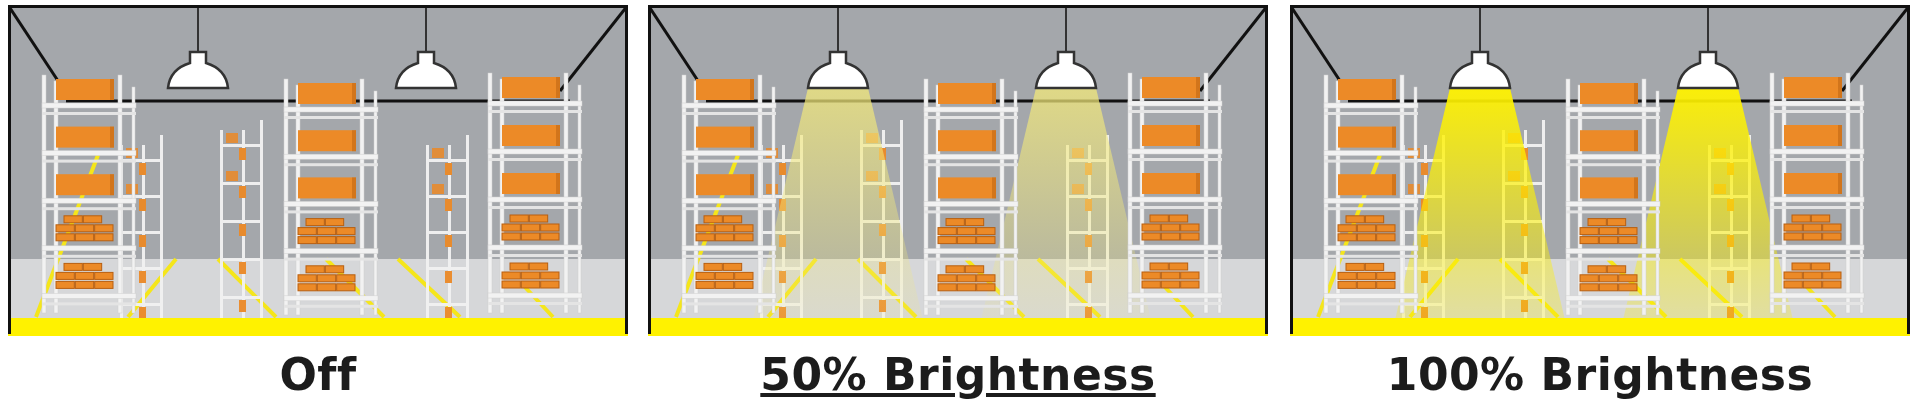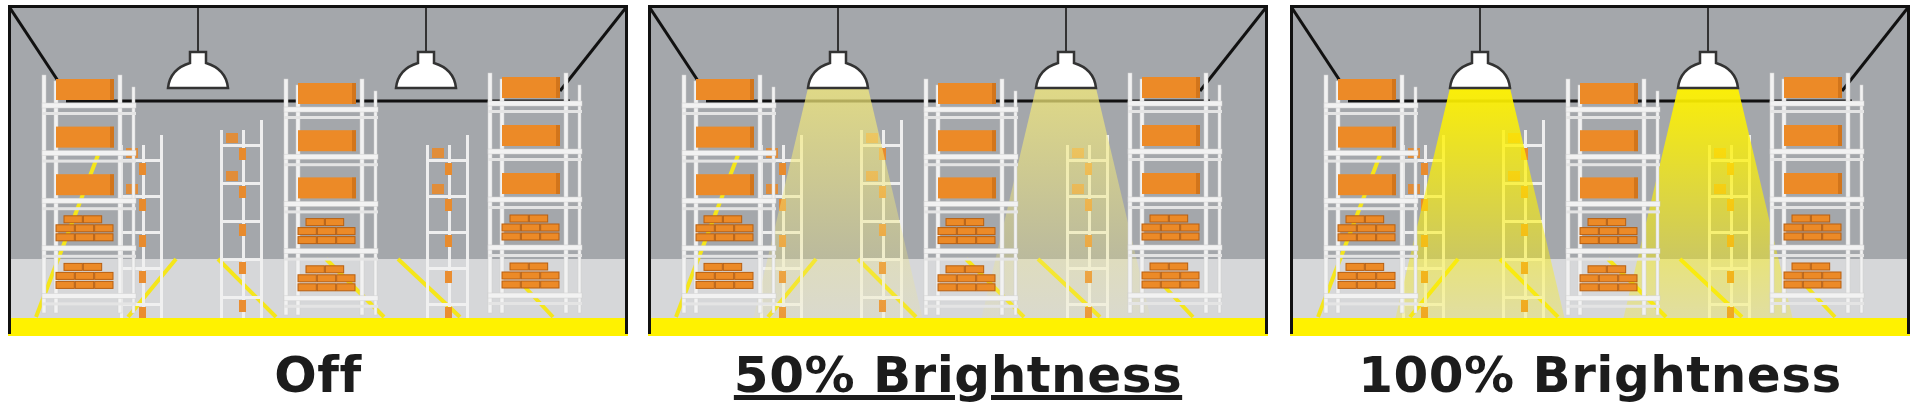--- a/index.html
+++ b/index.html
@@ -1,19 +1,19 @@
 <!DOCTYPE html>
 <html><head>
 <meta charset="utf-8">
 <style>
   html, body { margin: 0; padding: 0; background: #ffffff; }
   body { width: 1920px; height: 416px; position: relative; overflow: hidden; font-family: "DejaVu Sans", "Liberation Sans", sans-serif; }
   .panel { position: absolute; top: 5px; width: 620px; height: 331px; }
   .panel svg { display: block; width: 100%; height: 100%; }
-  .caption { position: absolute; top: 343px; width: 620px; text-align: center; font-size: 50px; font-weight: bold; color: #1c1c1c; letter-spacing: 0.5px; line-height: 64px; }
+  .caption { position: absolute; top: 343px; width: 620px; text-align: center; font-size: 44px; font-weight: bold; color: #1c1c1c; letter-spacing: 0.5px; line-height: 64px; }
 </style>
 </head>
 <body>
 
 <div id="figure">
   <div class="panel" style="left: 8px;">
       <svg viewBox="0 0 620 331" preserveAspectRatio="none" xmlns="http://www.w3.org/2000/svg">
         <rect x="0" y="0" width="620" height="331" fill="#a4a7ab"></rect>
         <rect x="0" y="254" width="620" height="77" fill="#d6d7d9"></rect>
         <g>

